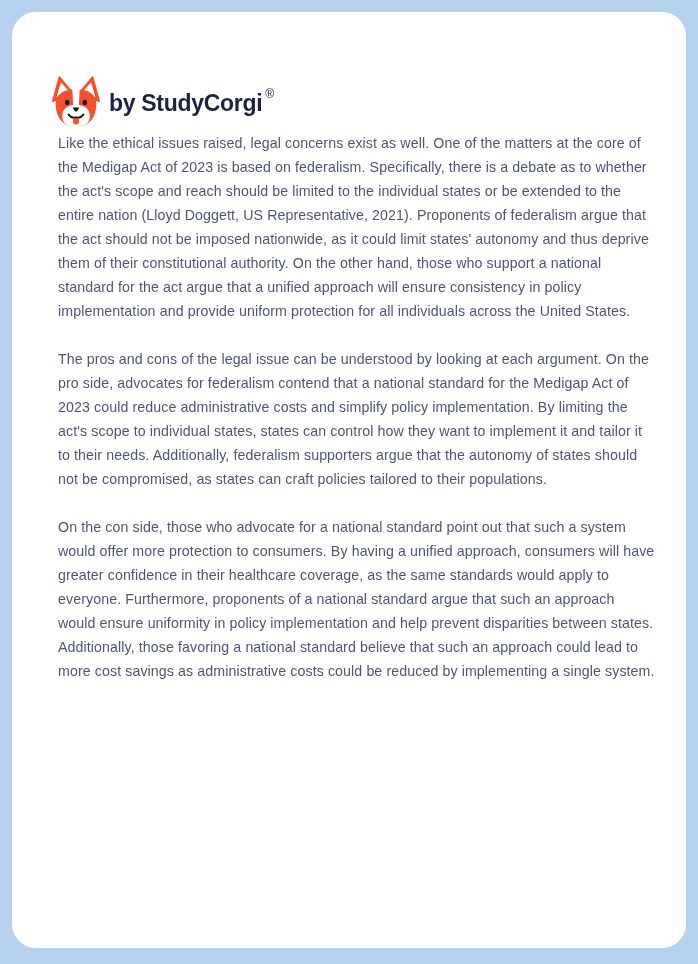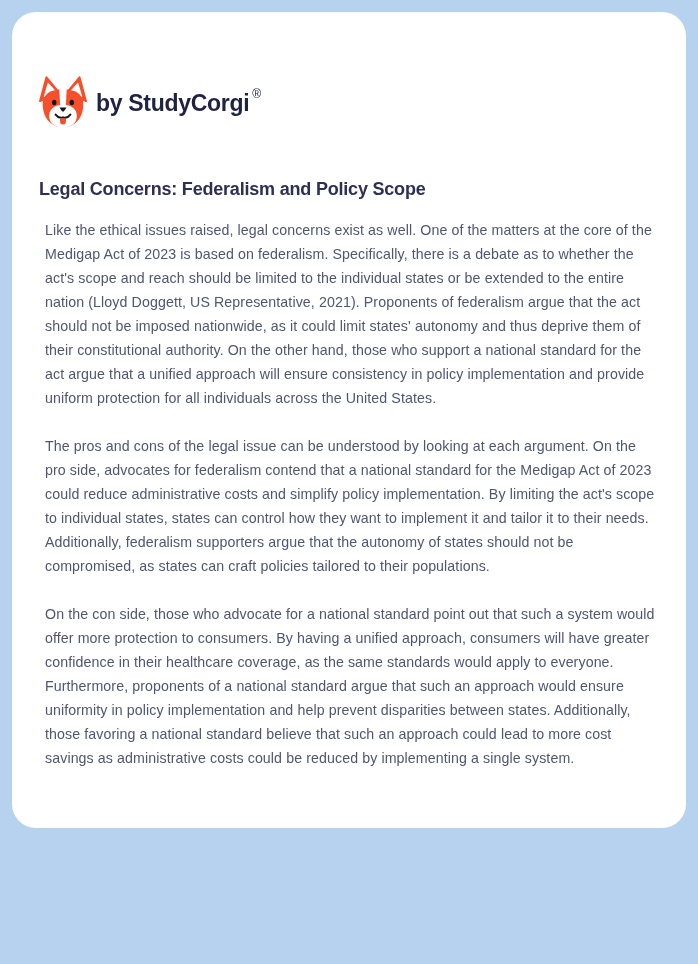--- a/index.html
+++ b/index.html
@@ -11,25 +11,25 @@
     height: 964px;
     background: #b7d2ee;
     font-family: "Liberation Sans", "DejaVu Sans", sans-serif;
     -webkit-font-smoothing: antialiased;
   }
   .card {
     position: absolute;
     left: 12px;
     top: 12px;
     width: 674px;
-    height: 816px;
+    height: 936px;
     background: #ffffff;
     border-radius: 24px;
     box-sizing: border-box;
-    padding: 63px 30px 0 27px;
+    padding: 63px 30px 0 40px;
     overflow: hidden;
   }
   
   .header {
     display: flex;
     justify-content: space-between;
     align-items: flex-start;
   }
   .brand {
     display: flex;
@@ -135,21 +135,20 @@
       </span>
       <span class="wordmark">by StudyCorgi</span>
       <span class="reg">®</span>
     </div>
 
 
   </header>
 
   <main class="article">
 
-    <h2 class="first">Legal Concerns: Federalism and Policy Scope</h2>
     <p>Like the ethical issues raised, legal concerns exist as well. One of the matters at the core of the Medigap Act of 2023 is based on federalism. Specifically, there is a debate as to whether the act's scope and reach should be limited to the individual states or be extended to the entire nation (Lloyd Doggett, US Representative, 2021). Proponents of federalism argue that the act should not be imposed nationwide, as it could limit states' autonomy and thus deprive them of their constitutional authority. On the other hand, those who support a national standard for the act argue that a unified approach will ensure consistency in policy implementation and provide uniform protection for all individuals across the United States.</p>
 
     <p>The pros and cons of the legal issue can be understood by looking at each argument. On the pro side, advocates for federalism contend that a national standard for the Medigap Act of 2023 could reduce administrative costs and simplify policy implementation. By limiting the act's scope to individual states, states can control how they want to implement it and tailor it to their needs. Additionally, federalism supporters argue that the autonomy of states should not be compromised, as states can craft policies tailored to their populations.</p>
     <p>On the con side, those who advocate for a national standard point out that such a system would offer more protection to consumers. By having a unified approach, consumers will have greater confidence in their healthcare coverage, as the same standards would apply to everyone. Furthermore, proponents of a national standard argue that such an approach would ensure uniformity in policy implementation and help prevent disparities between states. Additionally, those favoring a national standard believe that such an approach could lead to more cost savings as administrative costs could be reduced by implementing a single system.</p>
 
 
   </main>
 
 </div>
 

